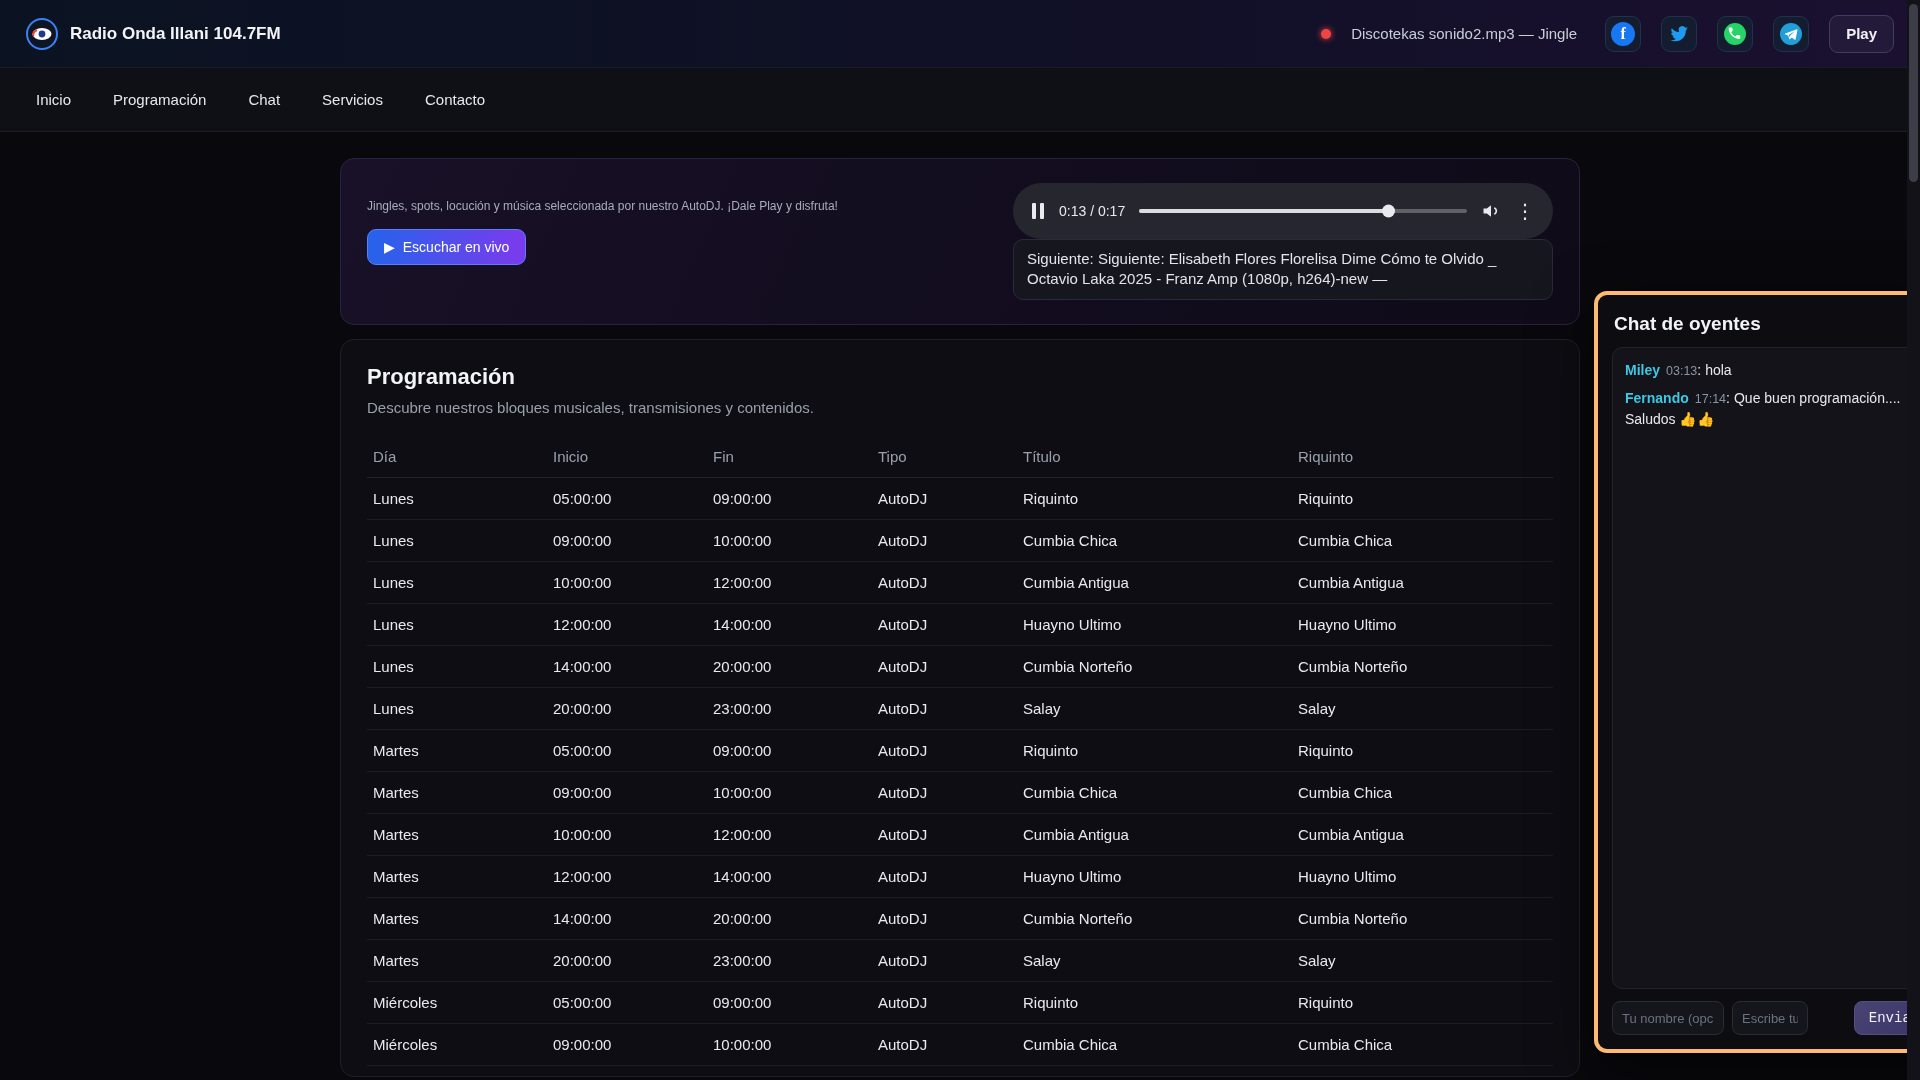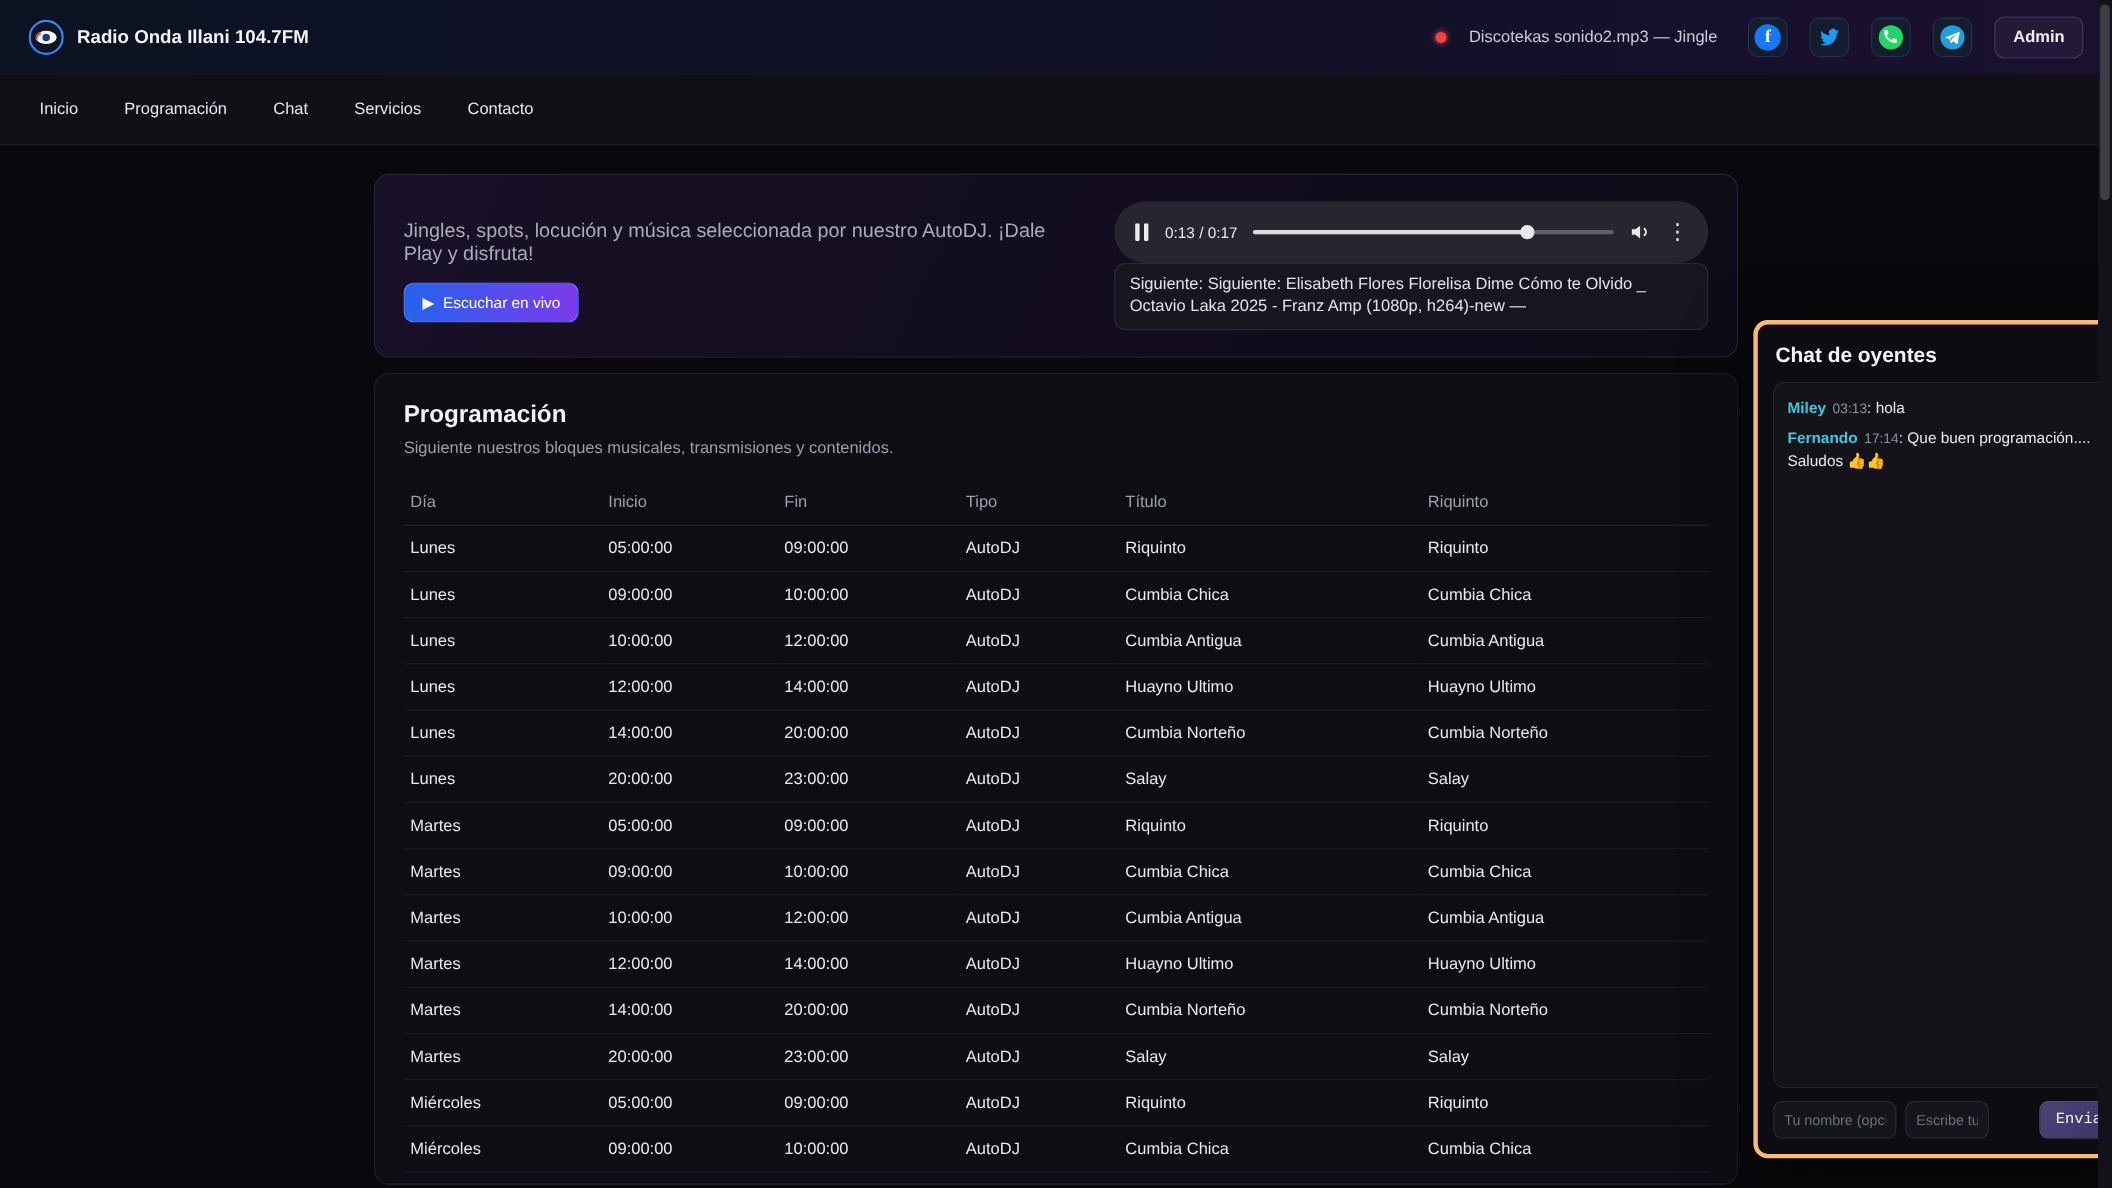--- a/index.html
+++ b/index.html
@@ -38,21 +38,21 @@
   
   .content { width:1240px; margin:26px auto 0 auto; }
   .card { border-radius:14px; }
   
   .hero {
     background:linear-gradient(115deg,#191127 0%,#130d20 45%,#0f0b18 100%);
     border:1px solid #2a2140; padding:24px 26px; display:flex; gap:26px;
   }
   .hero-left { flex:1; padding-top:6px; }
   .hero-title { font-size:27px; font-weight:bold; color:#f5f6fa; letter-spacing:.2px; }
-  .hero-sub { margin-top:10px; font-size:18px; color:#a7adba; }
+  .hero-sub { margin-top:10px; font-size:12px; color:#a7adba; }
   .listen-btn {
     margin-top:16px; display:inline-flex; align-items:center; gap:8px;
     background:linear-gradient(90deg,#2563eb,#7c3aed); border:1px solid #5b7dff;
     color:#fff; font-size:14px; padding:9px 16px; border-radius:9px; cursor:pointer;
   }
   .hero-right { width:540px; }
   .player {
     height:56px; border-radius:28px; background:#26262e; display:flex; align-items:center;
     padding:0 18px; gap:14px;justify-content:flex-end;
   }
@@ -136,21 +136,21 @@
         <circle cx="12" cy="12" r="11" fill="#25d366"></circle>
         <path fill="#ffffff" d="M8.2 10.3c.9 1.8 2.4 3.3 4.2 4.2l1.4-1.4c.2-.2.4-.2.7-.1.7.2 1.4.3 2.1.3.4 0 .7.3.7.7v2.3c0 .4-.3.7-.7.7-6 0-10.9-4.9-10.9-10.9 0-.4.3-.7.7-.7H8.7c.4 0 .7.3.7.7 0 .7.1 1.4.3 2.1.1.2 0 .5-.1.7l-1.4 1.4z"></path>
       </svg>
     </div>
     <div class="social-btn">
       <svg width="24" height="24" viewBox="0 0 24 24">
         <circle cx="12" cy="12" r="11" fill="#229ed9"></circle>
         <path fill="#ffffff" d="M17.8 7.2 6.3 11.6c-.5.2-.5.7 0 .9l2.9 1 1.1 3.4c.2.4.5.5.8.2l1.6-1.6 3 2.2c.4.3.8.1.9-.4l1.9-9.3c.1-.6-.3-.9-.7-.8zM9.8 13l6.3-4-4.9 4.6-.2 2-1.2-2.6z"></path>
       </svg>
     </div>
-    <button class="admin-btn">Admin</button>
+    <button class="admin-btn">Play</button>
   </div>
 </header>
 
 <nav class="mainnav">
   <ul>
 
   <li>Inicio</li>
       <li>Programación</li>
       <li>Chat</li>
       <li>Servicios</li>
@@ -191,21 +191,21 @@
         <span class="p-menu">⋮</span>
       </div>
       <div class="next-box">
         <span>Siguiente: Siguiente: Elisabeth Flores Florelisa Dime Cómo te Olvido _ Octavio Laka 2025 - Franz Amp (1080p, h264)-new —</span>
       </div>
     </div>
   </section>
 
   <section class="card schedule">
     <h2 class="sec-title">Programación</h2>
-    <p class="sec-sub">Siguiente nuestros bloques musicales, transmisiones y contenidos.</p>
+    <p class="sec-sub">Descubre nuestros bloques musicales, transmisiones y contenidos.</p>
     <table>
       <colgroup>
         <col style="width:180px">
           <col style="width:160px">
           <col style="width:165px">
         <col style="width:145px">
           <col style="width:275px">
           <col>
       </colgroup>
       <thead>

